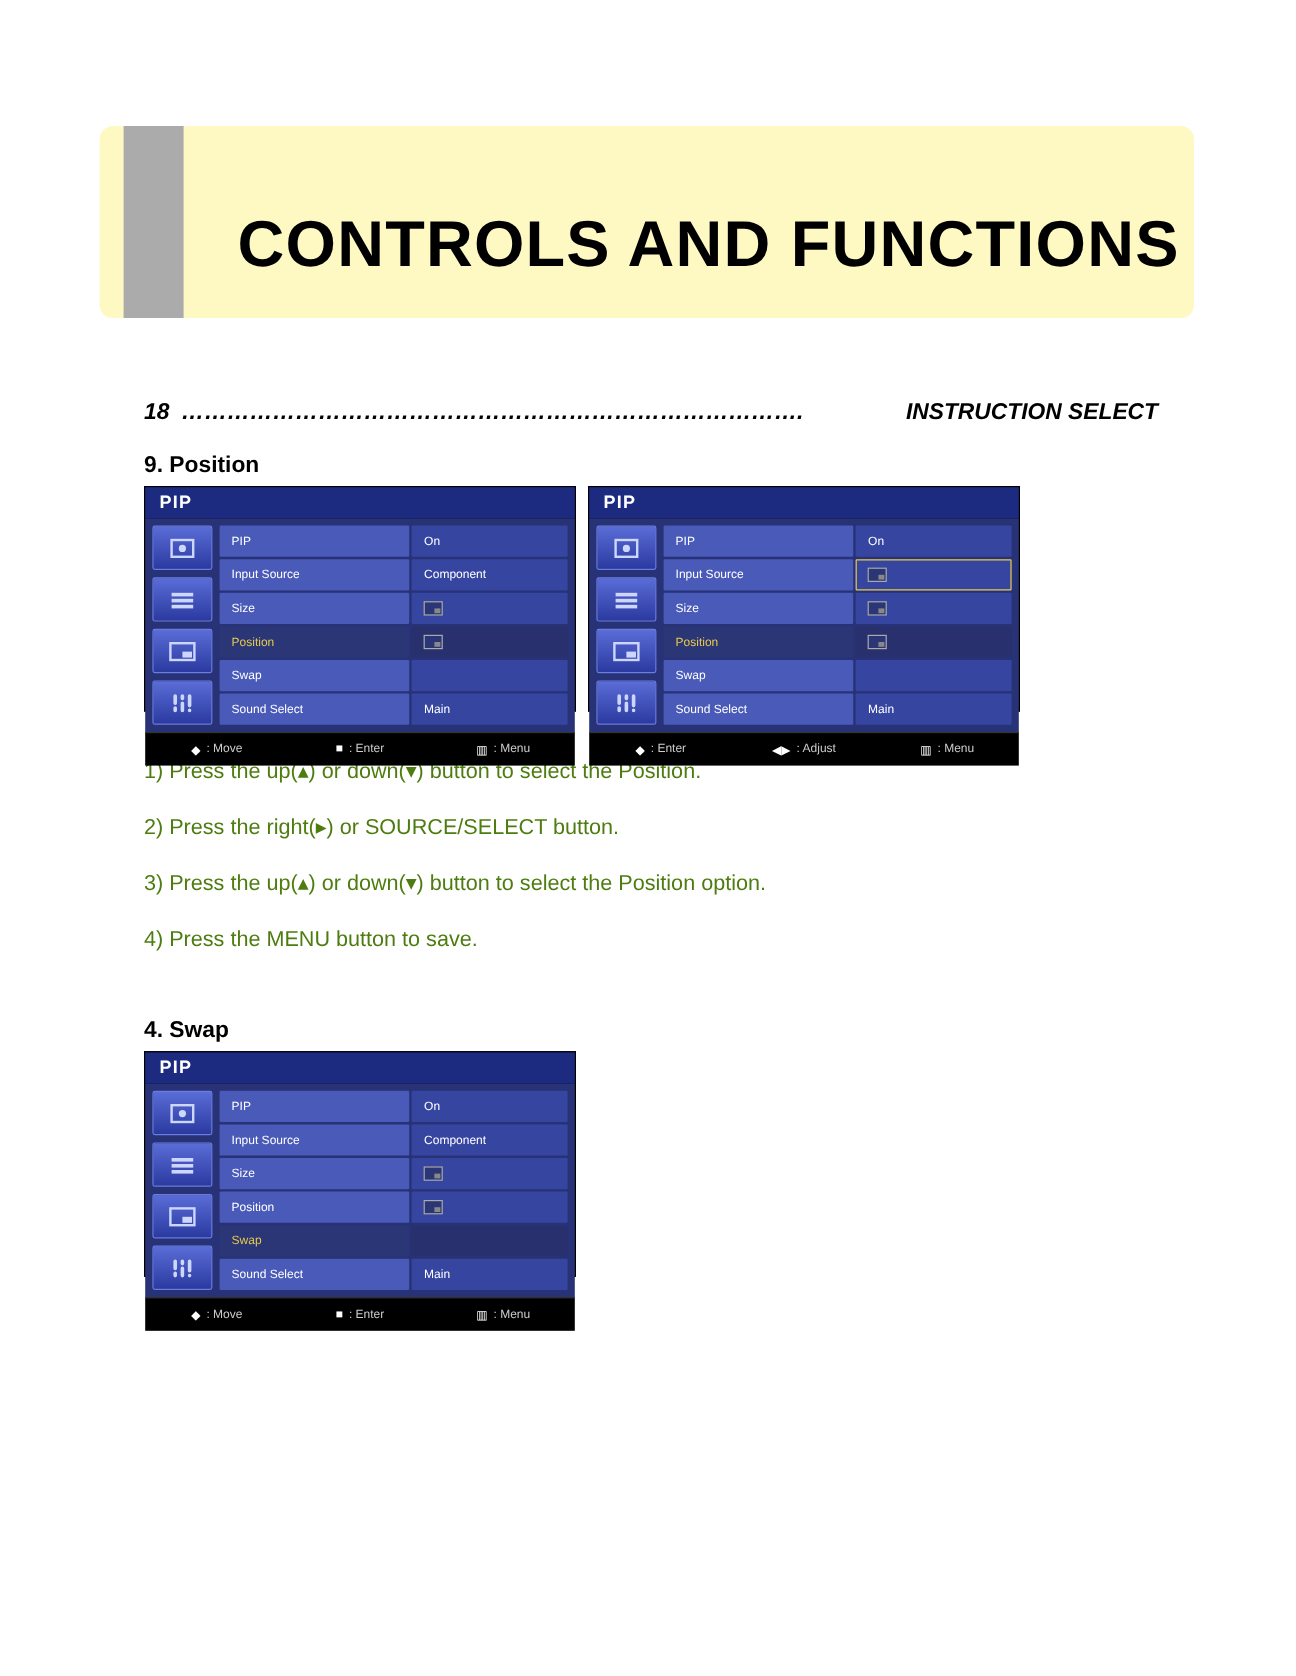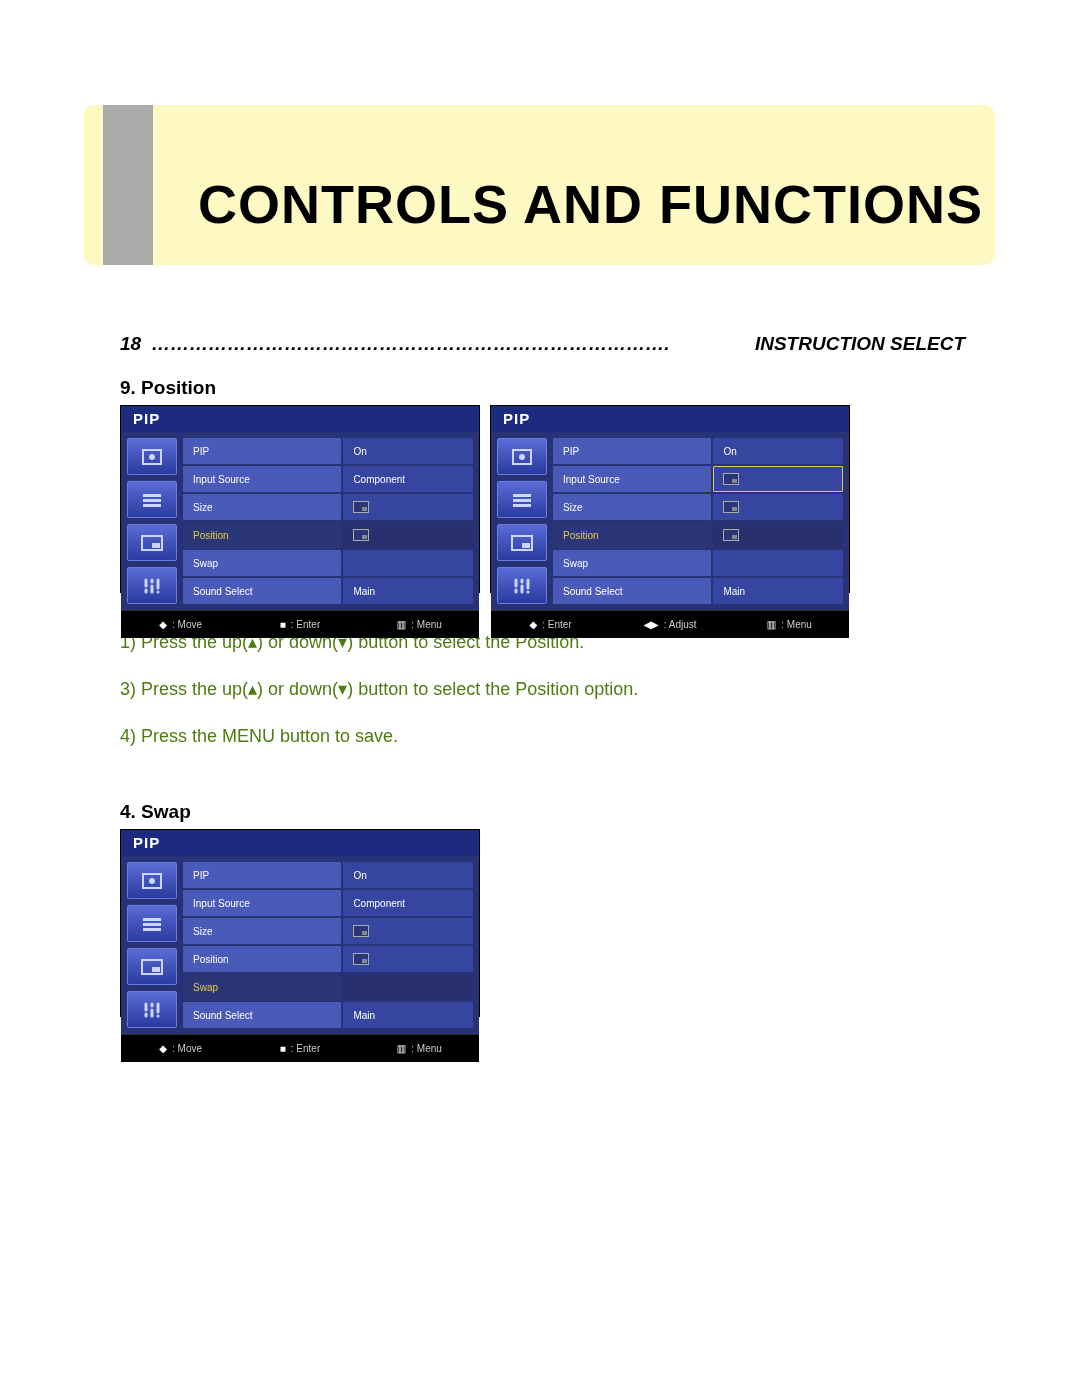--- a/index.html
+++ b/index.html
@@ -355,20 +355,21 @@
         <div class="fcell">
             <span class="ficon">▥</span>
             <span>: Menu</span>
           </div>
       </div>
     </div>
   </div>
 
   <div class="steps">
     <p>1) Press the up(▴) or down(▾) button to select the Position.</p>
+    <p>2) Press the right(▸) or SOURCE/SELECT button.</p>
     <p>3) Press the up(▴) or down(▾) button to select the Position option.</p>
     <p>4) Press the MENU button to save.</p>
   </div>
 
   <div class="section2">
     <div class="section-h">4. Swap</div>
     <div class="osd">
       <div class="hdr">PIP</div>
       <div class="body">
         <div class="nav">

